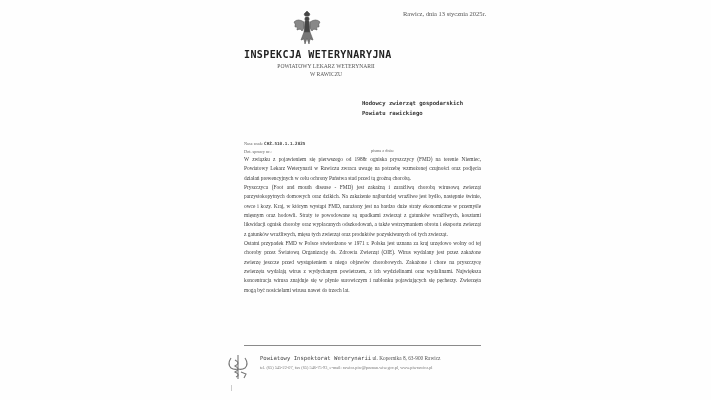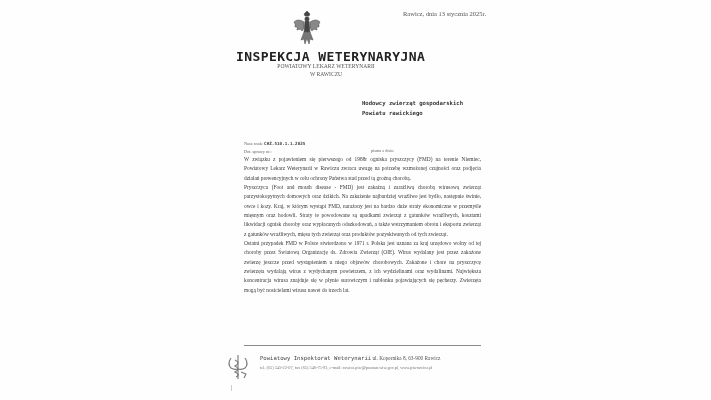--- a/index.html
+++ b/index.html
@@ -3,21 +3,21 @@
   <meta charset="utf-8">
   <style>
     html, body { margin:0; padding:0; }
     body {
       width:711px; height:400px; overflow:hidden; background:#ffffff;
       font-family:"Liberation Serif", serif; color:#2a2a2a; position:relative;
     }
     .page { position:absolute; left:0; top:0; width:711px; height:400px; background:#fefefe; }
     .date { position:absolute; left:403px; top:10px; font-size:6.5px; color:#555; white-space:nowrap; }
     .emblem { position:absolute; left:292px; top:10px; width:30px; height:38px; }
-    .org-title { position:absolute; left:236px; top:49px; font-family:"DejaVu Sans Mono", monospace; font-weight:bold; font-size:13px; letter-spacing:0.4px; color:#222; white-space:nowrap; }
+    .org-title { position:absolute; left:244px; top:49px; font-family:"DejaVu Sans Mono", monospace; font-weight:bold; font-size:10px; letter-spacing:0.4px; color:#222; white-space:nowrap; }
     .org-sub { position:absolute; left:262px; top:63px; width:128px; text-align:center; font-size:5.6px; line-height:7.6px; color:#555; }
     .recipient { position:absolute; left:362px; top:98px; font-family:"DejaVu Sans Mono", monospace; font-weight:bold; font-size:5.6px; line-height:10px; color:#333; }
     .ref { position:absolute; left:244px; top:140px; font-size:4.3px; line-height:7.5px; color:#666; width:200px; }
     .ref b { font-family:"DejaVu Sans Mono", monospace; color:#444; }
     .ref .right { position:absolute; left:127px; top:7px; }
     .body-text { position:absolute; left:244px; top:155px; width:237px; font-size:5.35px; line-height:9.35px; text-align:justify; color:#3a3a3a; }
     .body-text p { margin:0; }
     .rule { position:absolute; left:244px; top:345px; width:237px; height:1px; background:#8a8a8a; }
     .footer-logo { position:absolute; left:225px; top:352px; width:26px; height:30px; }
     .footer-line1 { position:absolute; left:260px; top:355px; font-size:5.3px; color:#555; white-space:nowrap; }

